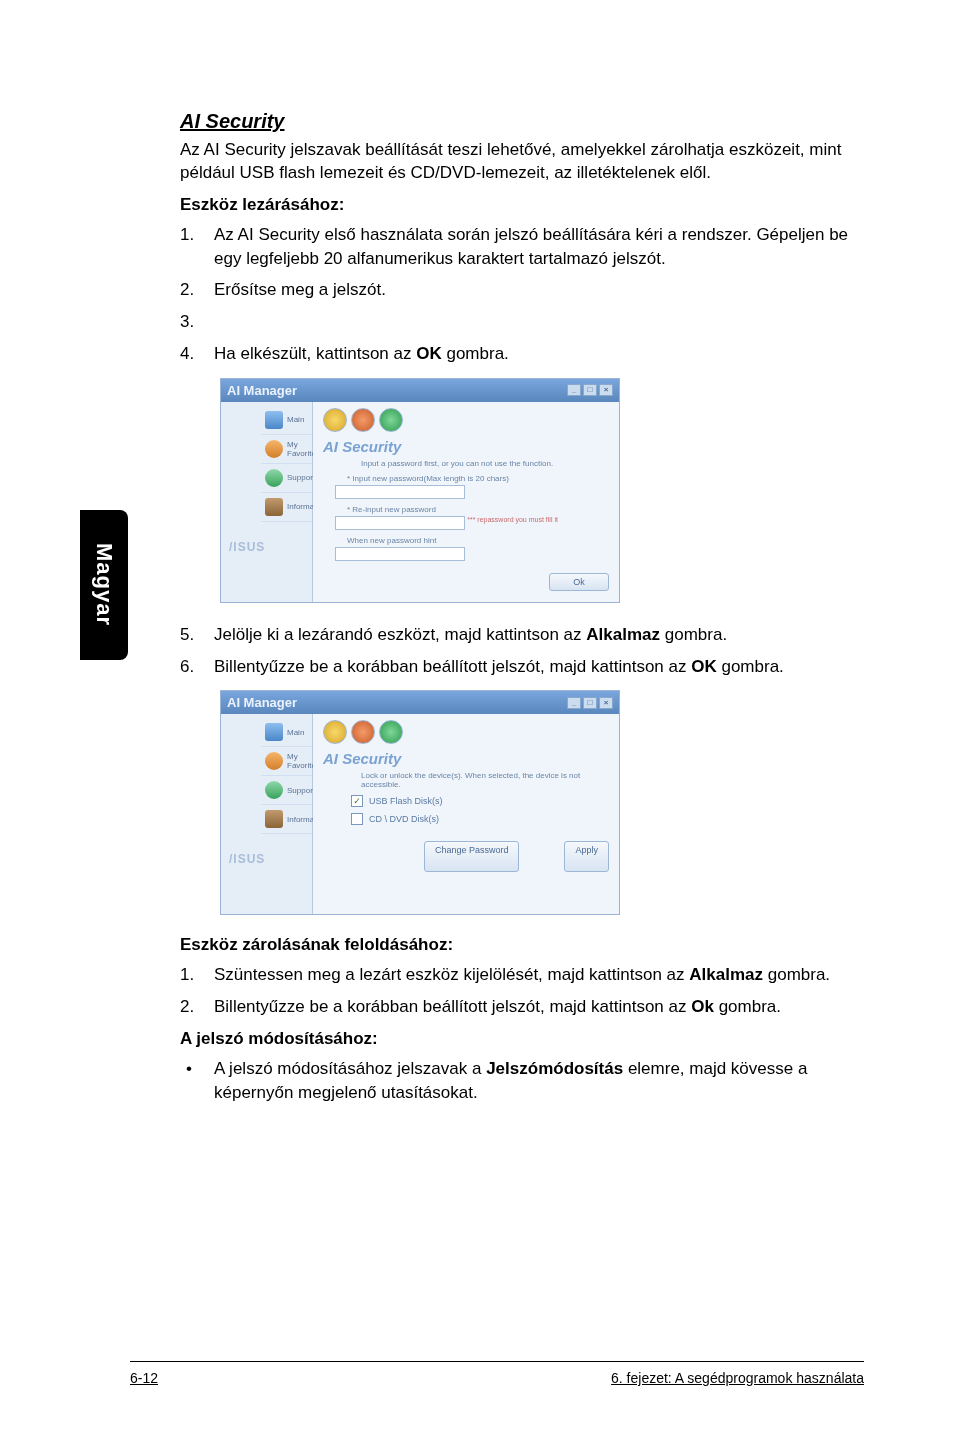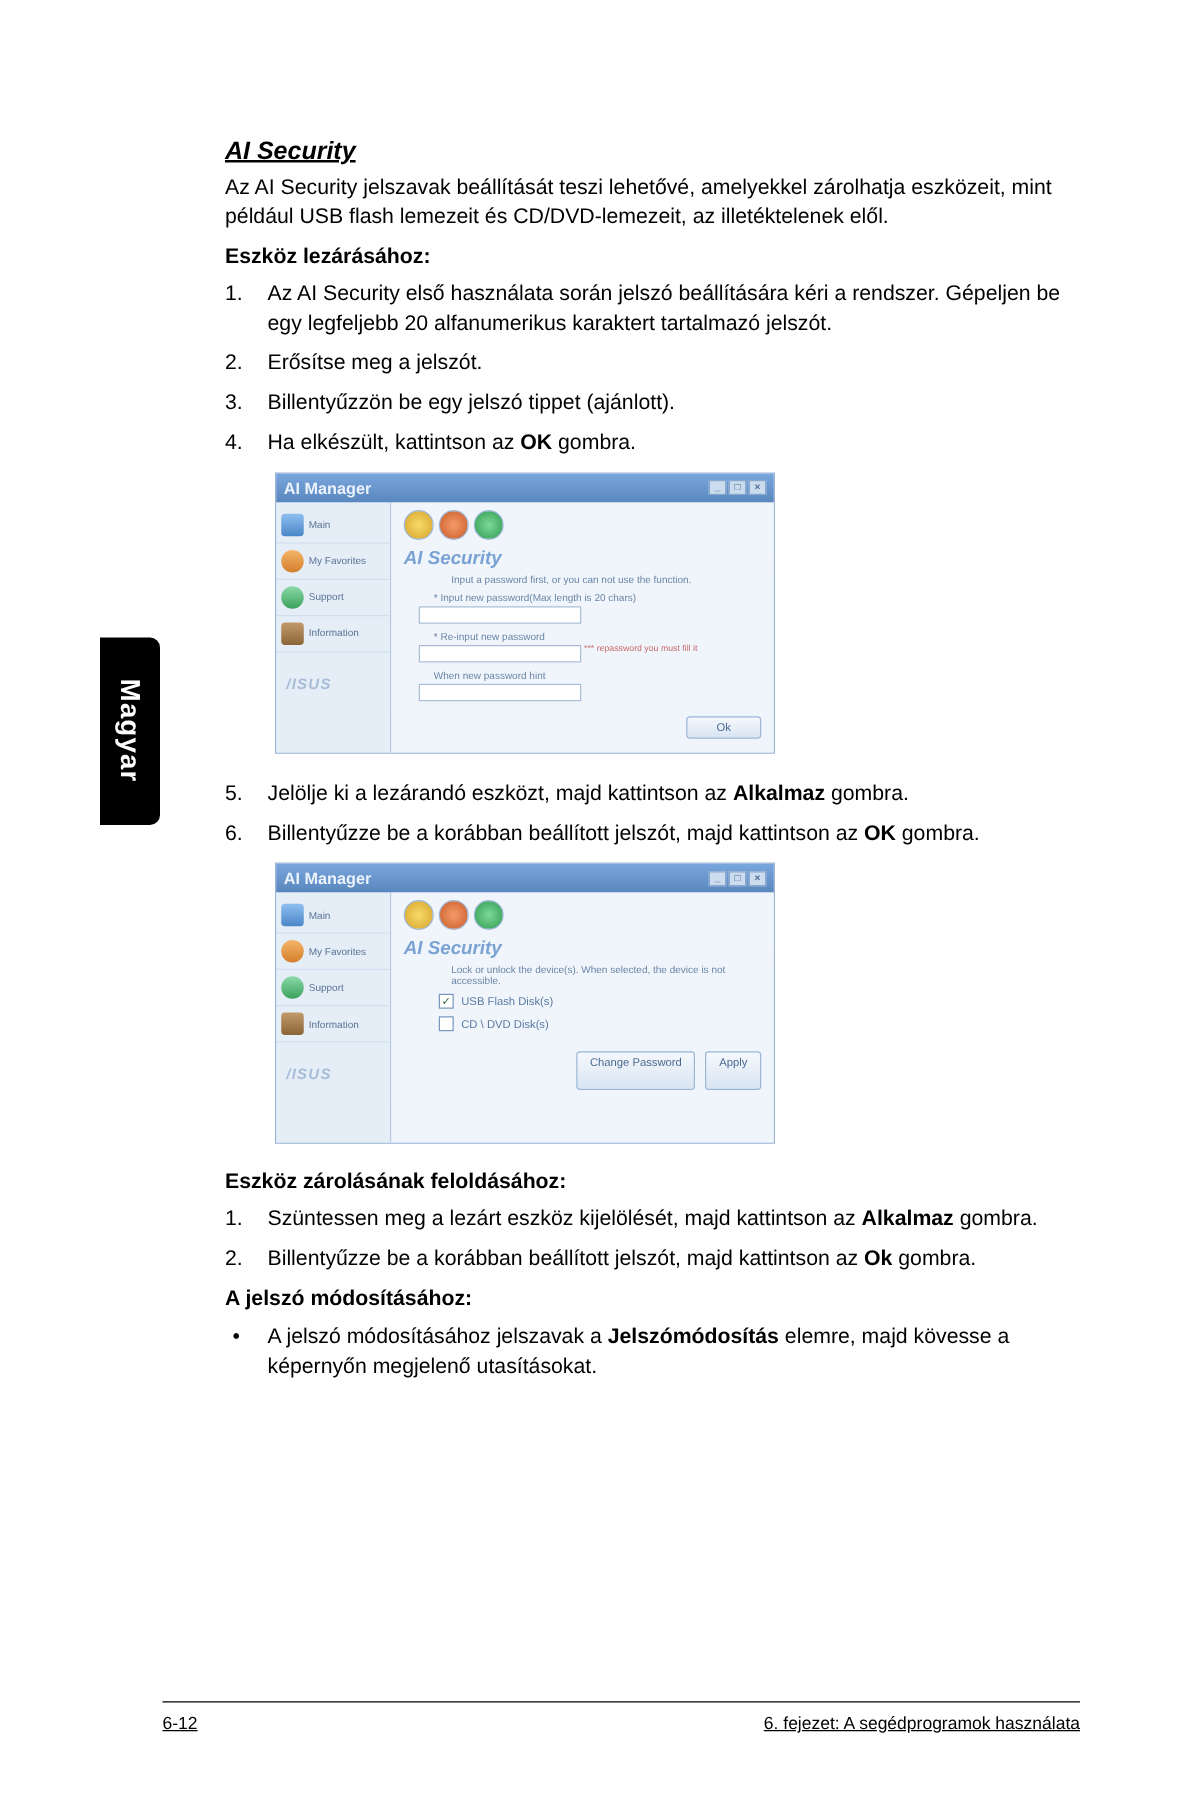--- a/index.html
+++ b/index.html
@@ -120,37 +120,37 @@
     padding: 4px 0;
   }
   .ss-side-item {
     display: flex;
     align-items: center;
     gap: 4px;
     padding: 5px 4px;
     border-bottom: 1px solid #d2dff0;
     font-size: 8px;
     color: #5a7396;
+    margin-left: 40px;
   }
   .ss-side-item .sicon {
     width: 18px;
     height: 18px;
     border-radius: 3px;
     flex-shrink: 0;
   }
   .sicon.blue { background: linear-gradient(#8fbef0,#4a87c8); }
   .sicon.orange { background: linear-gradient(#f5b56a,#d37f2b); border-radius: 50%; }
   .sicon.green { background: linear-gradient(#8dd9a9,#3aa25c); border-radius: 50%; }
   .sicon.brown { background: linear-gradient(#c29a6c,#8a6537); }
   .ss-logo {
     padding: 18px 8px 6px 8px;
     color: #a8bdd8;
     font-size: 12px;
     font-weight: bold;
-    font-style: italic;
     letter-spacing: 1px;
   }
   .ss-main {
     flex: 1;
     padding: 6px 10px;
     background: #f0f5fb;
   }
   .ss-toolbar {
     display: flex;
     gap: 4px;
@@ -237,20 +237,21 @@
   }
   .ss-btns-row .ssbtn {
     height: 31px;
     padding: 0 10px;
     background: linear-gradient(#f5f8fc,#d8e4f2);
     border: 1px solid #9cb7d6;
     border-radius: 3px;
     font-size: 9px;
     color: #4a6a92;
     line-height: 16px;
+    margin-left: 37px;
   }
   .footer {
     position: absolute;
     bottom: 52px;
     left: 0;
     width: 100%;
     padding: 0 90px 0 130px;
     text-decoration: underline;
   }
   .footer-line {
@@ -279,21 +280,20 @@
     <li>
       <span class="num">1.</span>
       <span>Az AI Security első használata során jelszó beállítására kéri a rendszer. Gépeljen be egy legfeljebb 20 alfanumerikus karaktert tartalmazó jelszót.</span>
     </li>
     <li>
       <span class="num">2.</span>
       <span>Erősítse meg a jelszót.</span>
     </li>
     <li>
       <span class="num">3.</span>
-      <span>Billentyűzzön be egy jelszó tippet (ajánlott).</span>
     </li>
     <li>
       <span class="num">4.</span>
       <span>
         <span>Ha elkészült, kattintson az </span><span class="bold">OK</span><span> gombra.</span>
       </span>
     </li>
   </ol>
 
   <div class="screenshot">

